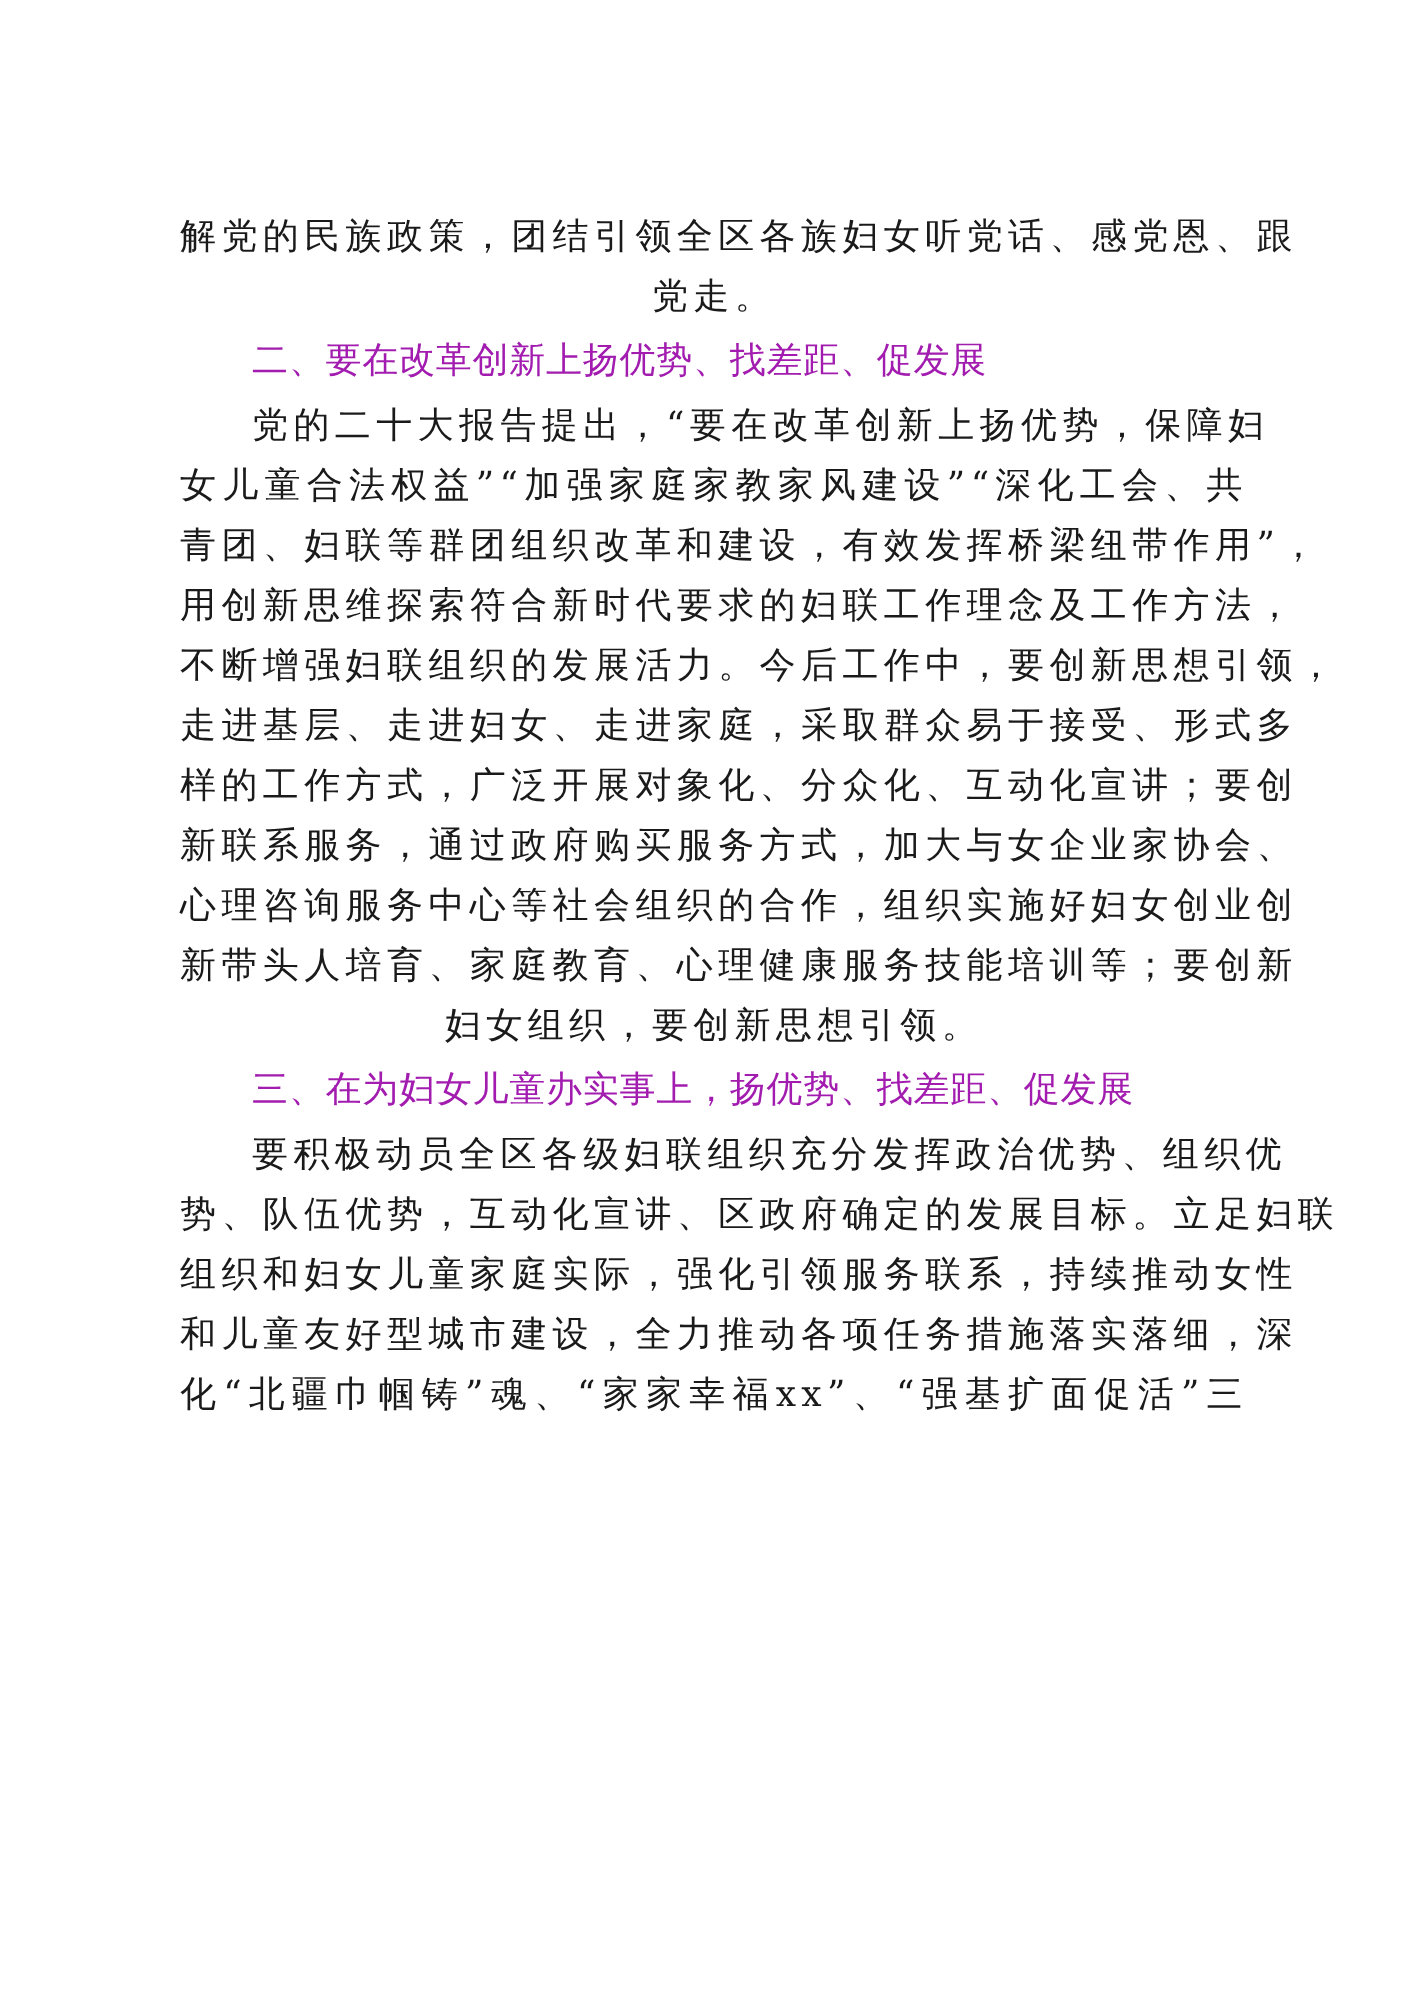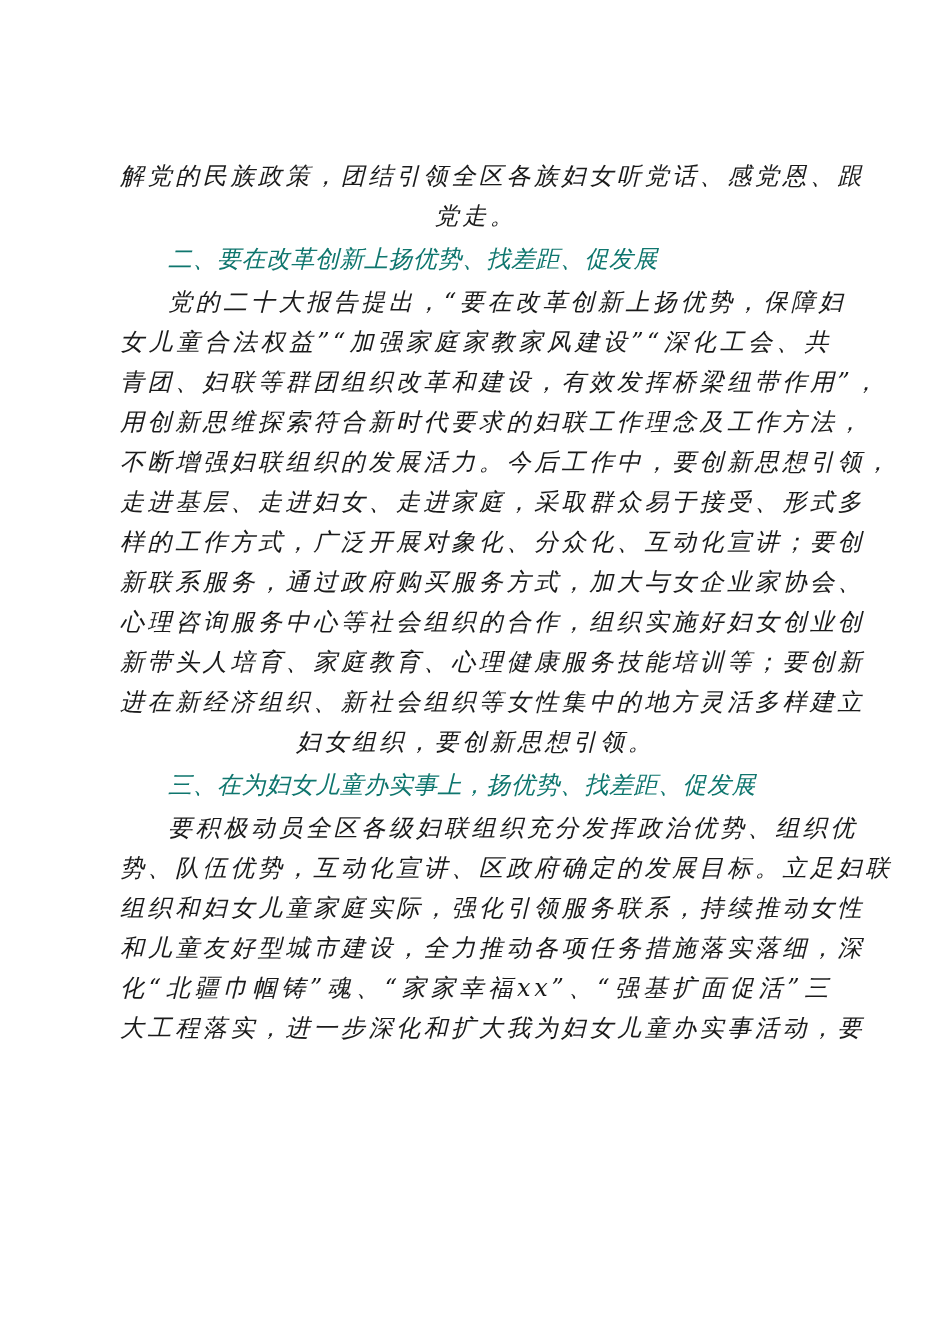--- a/index.html
+++ b/index.html
@@ -11,23 +11,22 @@
       width: 950px;
       height: 1344px;
       position: relative;
       overflow: hidden;
       font-family: "DejaVu Serif", "Liberation Serif", serif;
       color: #1a1a1a;
     }
     .page {
       position: absolute;
       left: 120px;
-      top: 156px;
+      top: 137px;
       width: 712px;
-      font-style: italic;
     }
     .line {
       height: 40px;
       line-height: 40px;
       font-size: 24px;
       white-space: nowrap;
       letter-spacing: 3.6px;
       overflow: visible;
       text-align: center;
     }
@@ -40,21 +39,21 @@
     }
     .heading {
       height: 46px;
       line-height: 46px;
       font-size: 24px;
       font-family: "DejaVu Sans", "Liberation Sans", sans-serif;
       font-weight: normal;
       letter-spacing: 0.5px;
       padding-left: 48px;
       white-space: nowrap;
-      color: #0f766e;
+      color: #a21caf;
     }
     .para { margin: 0; }
   </style>
 </head>
 <body>
 
 <div class="page">
 
   <div class="para">
     <div class="line justify">解党的民族政策，团结引领全区各族妇女听党话、感党恩、跟</div>
@@ -67,28 +66,26 @@
     <div class="line justify indent">党的二十大报告提出，“要在改革创新上扬优势，保障妇</div>
     <div class="line justify">女儿童合法权益”“加强家庭家教家风建设”“深化工会、共</div>
     <div class="line justify">青团、妇联等群团组织改革和建设，有效发挥桥梁纽带作用”，</div>
     <div class="line justify">用创新思维探索符合新时代要求的妇联工作理念及工作方法，</div>
     <div class="line justify">不断增强妇联组织的发展活力。今后工作中，要创新思想引领，</div>
     <div class="line justify">走进基层、走进妇女、走进家庭，采取群众易于接受、形式多</div>
     <div class="line justify">样的工作方式，广泛开展对象化、分众化、互动化宣讲；要创</div>
     <div class="line justify">新联系服务，通过政府购买服务方式，加大与女企业家协会、</div>
     <div class="line justify">心理咨询服务中心等社会组织的合作，组织实施好妇女创业创</div>
     <div class="line justify">新带头人培育、家庭教育、心理健康服务技能培训等；要创新</div>
-    <div class="line justify">进在新经济组织、新社会组织等女性集中的地方灵活多样建立</div>
     <div class="line">妇女组织，要创新思想引领。</div>
   </div>
 
   <div class="heading">三、在为妇女儿童办实事上，扬优势、找差距、促发展</div>
 
   <div class="para">
     <div class="line justify indent">要积极动员全区各级妇联组织充分发挥政治优势、组织优</div>
     <div class="line justify">势、队伍优势，互动化宣讲、区政府确定的发展目标。立足妇联</div>
     <div class="line justify">组织和妇女儿童家庭实际，强化引领服务联系，持续推动女性</div>
     <div class="line justify">和儿童友好型城市建设，全力推动各项任务措施落实落细，深</div>
     <div class="line justify">化“北疆巾帼铸”魂、“家家幸福xx”、“强基扩面促活”三</div>
-    <div class="line justify">大工程落实，进一步深化和扩大我为妇女儿童办实事活动，要</div>
   </div>
 
 </div>
 
 </body></html>

